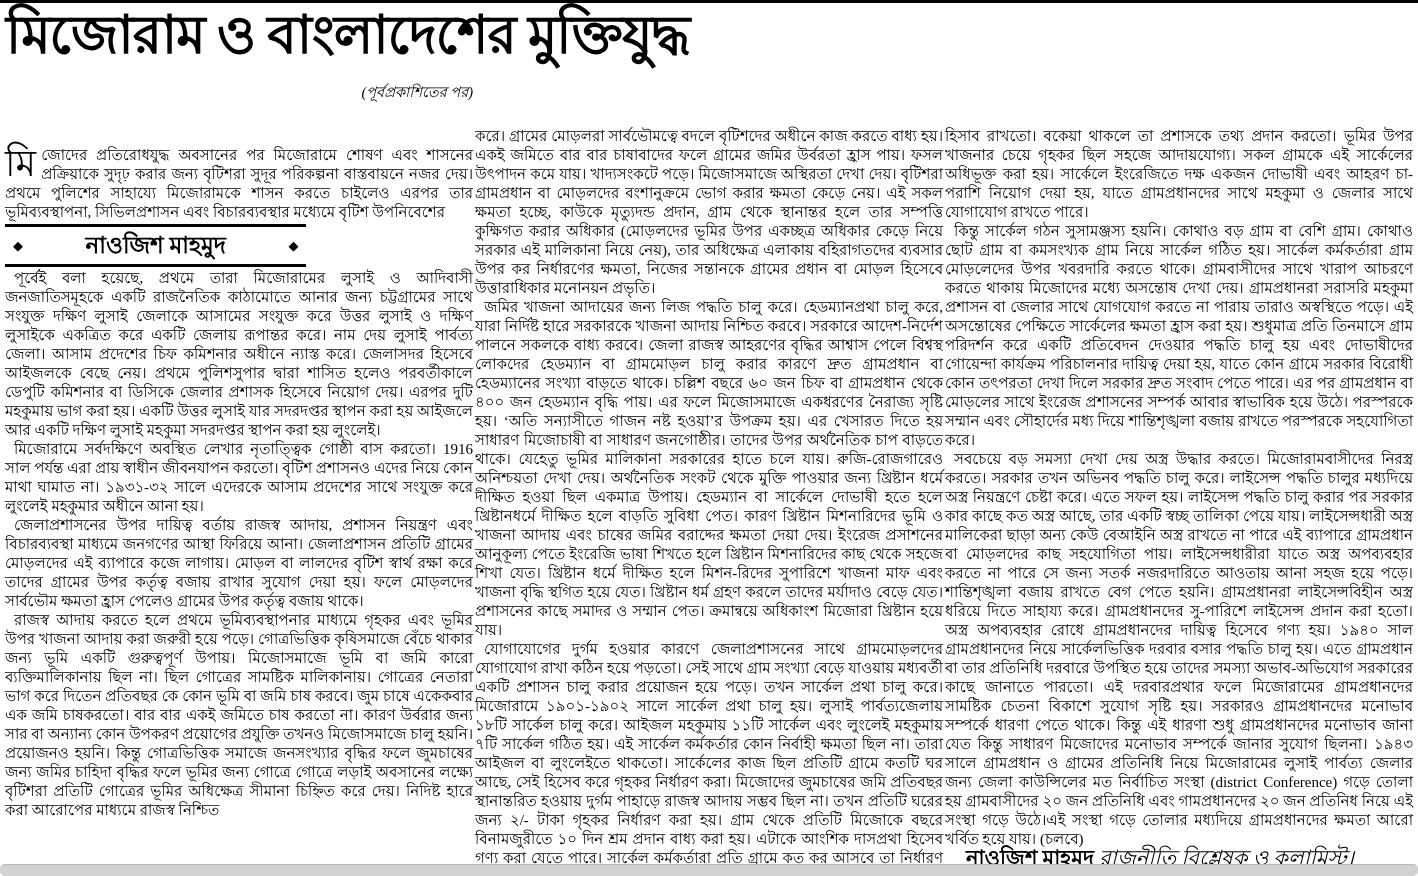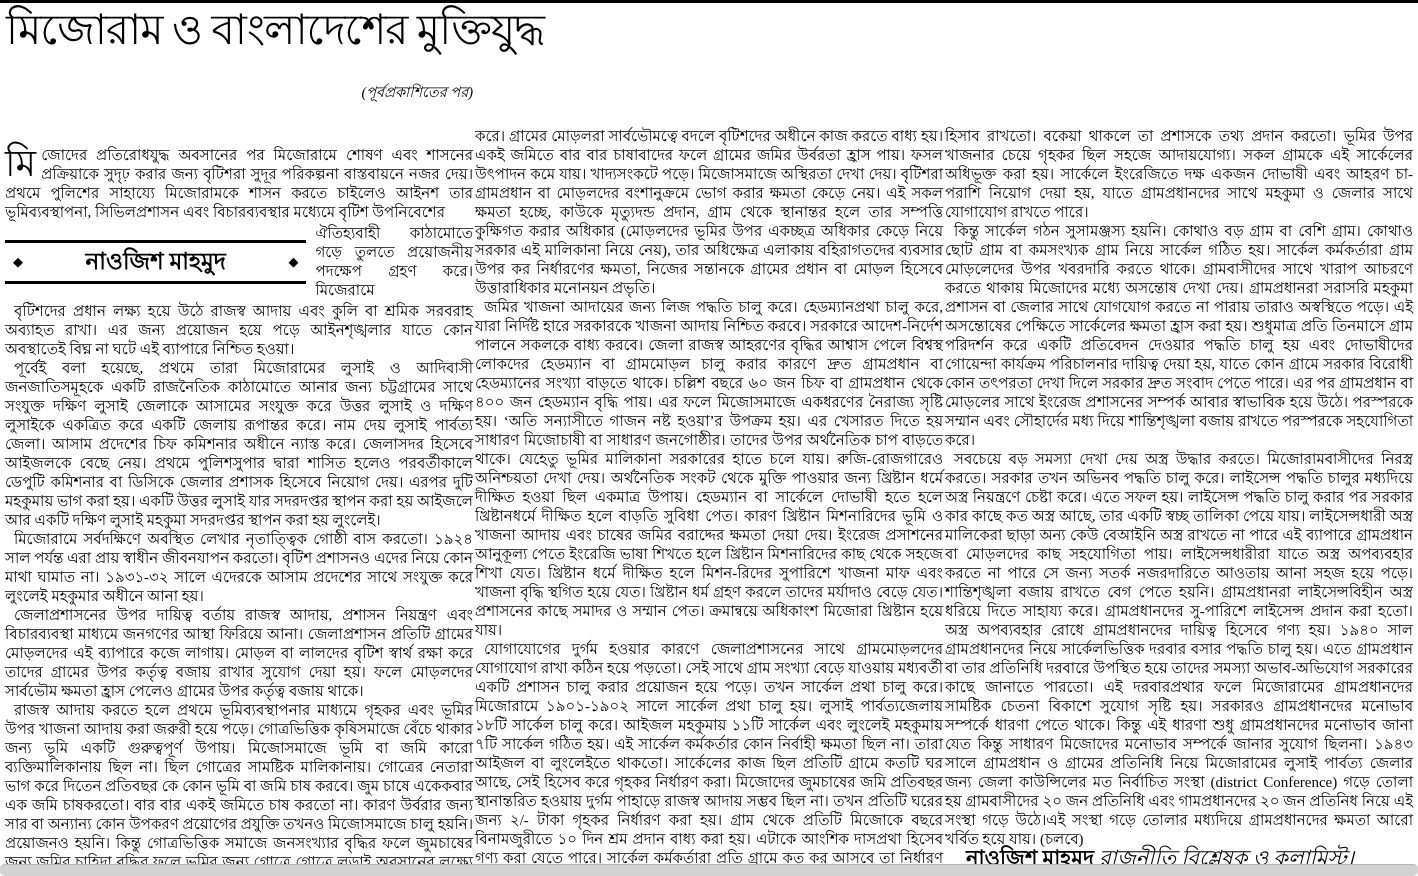--- a/index.html
+++ b/index.html
@@ -7,21 +7,21 @@
     position:relative;
     width:1418px;height:876px;
     background:#ffffff;
     color:#000;
     font-family:"Liberation Serif","DejaVu Serif",serif;
     overflow:hidden;
   }
   .top-rule{position:absolute;top:0;left:0;width:100%;height:3px;background:#000;}
   .header{padding:8px 0 0 6px;height:74px;}
   .article-title{
-    font-size:42px;font-weight:normal;line-height:1.05;
+    font-size:53px;font-weight:bold;line-height:1.05;
     letter-spacing:-1px;white-space:nowrap;
   }
   .columns{
     display:flex;gap:2px;
     padding:1px 5px 0 5px;
     height:772px;
   }
   .col{
     flex:1;
     font-size:15px;line-height:19px;
@@ -66,32 +66,30 @@
   <div class="top-rule"></div>
 
   <div class="header">
     <div class="article-title">মিজোরাম ও বাংলাদেশের মুক্তিযুদ্ধ</div>
   </div>
 
   <div class="columns">
 
     <div class="col">
       <p class="prelude">(পূর্বপ্রকাশিতের পর)</p>
-      <p class="no-indent"><span class="dropcap">মি</span><span>জোদের প্রতিরোধযুদ্ধ অবসানের পর মিজোরামে শোষণ এবং শাসনের প্রক্রিয়াকে সুদৃঢ় করার জন্য বৃটিশরা সুদূর পরিকল্পনা বাস্তবায়নে নজর দেয়। প্রথমে পুলিশের সাহায্যে মিজোরামকে শাসন করতে চাইলেও আইনশ তার ভূমিব্যবস্থাপনা, সিভিলপ্রশাসন এবং বিচারব্যবস্থার মধ্যেমে বৃটিশ উপনিবেশের</span></p>
+      <p class="no-indent"><span class="dropcap">মি</span><span>জোদের প্রতিরোধযুদ্ধ অবসানের পর মিজোরামে শোষণ এবং শাসনের প্রক্রিয়াকে সুদৃঢ় করার জন্য বৃটিশরা সুদূর পরিকল্পনা বাস্তবায়নে নজর দেয়। প্রথমে পুলিশের সাহায্যে মিজোরামকে শাসন করতে চাইলেও এরপর তার ভূমিব্যবস্থাপনা, সিভিলপ্রশাসন এবং বিচারব্যবস্থার মধ্যেমে বৃটিশ উপনিবেশের</span></p>
       <div class="author-row">
         <div class="author-box">
           <span class="diamond">◆</span>
           <span>নাওজিশ মাহমুদ</span>
           <span class="diamond">◆</span>
         </div>
-        <div class="author-wrap">ঐতিহ্যবাহী কাঠামোতে গড়ে তুলতে প্রয়োজনীয় পদক্ষেপ গ্রহণ করে। মিজেরামে</div>
       </div>
-      <p>বৃটিশদের প্রধান লক্ষ্য হয়ে উঠে রাজস্ব আদায় এবং কুলি বা শ্রমিক সরবরাহ অব্যাহত রাখা। এর জন্য প্রয়োজন হয়ে পড়ে আইনশৃঙ্খলার যাতে কোন অবস্থাতেই বিঘ্ন না ঘটে এই ব্যাপারে নিশ্চিত হওয়া।</p>
       <p>পূর্বেই বলা হয়েছে, প্রথমে তারা মিজোরামের লুসাই ও আদিবাসী জনজাতিসমূহকে একটি রাজনৈতিক কাঠামোতে আনার জন্য চট্টগ্রামের সাথে সংযুক্ত দক্ষিণ লুসাই জেলাকে আসামের সংযুক্ত করে উত্তর লুসাই ও দক্ষিণ লুসাইকে একত্রিত করে একটি জেলায় রূপান্তর করে। নাম দেয় লুসাই পার্বত্য জেলা। আসাম প্রদেশের চিফ কমিশনার অধীনে ন্যাস্ত করে। জেলাসদর হিসেবে আইজলকে বেছে নেয়। প্রথমে পুলিশসুপার দ্বারা শাসিত হলেও পরবর্তীকালে ডেপুটি কমিশনার বা ডিসিকে জেলার প্রশাসক হিসেবে নিয়োগ দেয়। এরপর দুটি মহকুমায় ভাগ করা হয়। একটি উত্তর লুসাই যার সদরদপ্তর স্থাপন করা হয় আইজলে আর একটি দক্ষিণ লুসাই মহকুমা সদরদপ্তর স্থাপন করা হয় লুংলেই।</p>
-      <p>মিজোরামে সর্বদক্ষিণে অবস্থিত লেখার নৃতাত্ত্বিক গোষ্ঠী বাস করতো। ১৯২৪ সাল পর্যন্ত এরা প্রায় স্বাধীন জীবনযাপন করতো। বৃটিশ প্রশাসনও এদের নিয়ে কোন মাথা ঘামাত না। ১৯৩১-৩২ সালে এদেরকে আসাম প্রদেশের সাথে সংযুক্ত করে লুংলেই মহকুমার অধীনে আনা হয়।</p>
+      <p>মিজোরামে সর্বদক্ষিণে অবস্থিত লেখার নৃতাত্ত্বিক গোষ্ঠী বাস করতো। 1916 সাল পর্যন্ত এরা প্রায় স্বাধীন জীবনযাপন করতো। বৃটিশ প্রশাসনও এদের নিয়ে কোন মাথা ঘামাত না। ১৯৩১-৩২ সালে এদেরকে আসাম প্রদেশের সাথে সংযুক্ত করে লুংলেই মহকুমার অধীনে আনা হয়।</p>
       <p>জেলাপ্রশাসনের উপর দায়িত্ব বর্তায় রাজস্ব আদায়, প্রশাসন নিয়ন্ত্রণ এবং বিচারব্যবস্থা মাধ্যমে জনগণের আস্থা ফিরিয়ে আনা। জেলাপ্রশাসন প্রতিটি গ্রামের মোড়লদের এই ব্যাপারে কজে লাগায়। মোড়ল বা লালদের বৃটিশ স্বার্থ রক্ষা করে তাদের গ্রামের উপর কর্তৃত্ব বজায় রাখার সুযোগ দেয়া হয়। ফলে মোড়লদের সার্বভৌম ক্ষমতা হ্রাস পেলেও গ্রামের উপর কর্তৃত্ব বজায় থাকে।</p>
       <p>রাজস্ব আদায় করতে হলে প্রথমে ভূমিব্যবস্থাপনার মাধ্যমে গৃহকর এবং ভূমির উপর খাজনা আদায় করা জরুরী হয়ে পড়ে। গোত্রভিত্তিক কৃষিসমাজে বেঁচে থাকার জন্য ভূমি একটি গুরুত্বপূর্ণ উপায়। মিজোসমাজে ভূমি বা জমি কারো ব্যক্তিমালিকানায় ছিল না। ছিল গোত্রের সামষ্টিক মালিকানায়। গোত্রের নেতারা ভাগ করে দিতেন প্রতিবছর কে কোন ভূমি বা জমি চাষ করবে। জুম চাষে একেকবার এক জমি চাষকরতো। বার বার একই জমিতে চাষ করতো না। কারণ উর্বরার জন্য সার বা অন্যান্য কোন উপকরণ প্রয়োগের প্রযুক্তি তখনও মিজোসমাজে চালু হয়নি। প্রয়োজনও হয়নি। কিন্তু গোত্রভিত্তিক সমাজে জনসংখ্যার বৃদ্ধির ফলে জুমচাষের জন্য জমির চাহিদা বৃদ্ধির ফলে ভূমির জন্য গোত্রে গোত্রে লড়াই অবসানের লক্ষ্যে বৃটিশরা প্রতিটি গোত্রের ভূমির অধিক্ষেত্র সীমানা চিহ্নিত করে দেয়। নিদিষ্ট হারে করা আরোপের মাধ্যমে রাজস্ব নিশ্চিত</p>
     </div>
 
     <div class="col">
       <p class="no-indent">করে। গ্রামের মোড়লরা সার্বভৌমত্বে বদলে বৃটিশদের অধীনে কাজ করতে বাধ্য হয়। একই জমিতে বার বার চাষাবাদের ফলে গ্রামের জমির উর্বরতা হ্রাস পায়। ফসল উৎপাদন কমে যায়। খাদ্যসংকটে পড়ে। মিজোসমাজে অস্থিরতা দেখা দেয়। বৃটিশরা গ্রামপ্রধান বা মোড়লদের বংশানুক্রমে ভোগ করার ক্ষমতা কেড়ে নেয়। এই সকল ক্ষমতা হচ্ছে, কাউকে মৃত্যুদন্ড প্রদান, গ্রাম থেকে স্থানান্তর হলে তার সম্পত্তি কুক্ষিগত করার অধিকার (মোড়লদের ভূমির উপর একচ্ছত্র অধিকার কেড়ে নিয়ে সরকার এই মালিকানা নিয়ে নেয়), তার অধিক্ষেত্র এলাকায় বহিরাগতদের ব্যবসার উপর কর নির্ধারণের ক্ষমতা, নিজের সন্তানকে গ্রামের প্রধান বা মোড়ল হিসেবে উত্তারাধিকার মনোনয়ন প্রভৃতি।</p>
       <p>জমির খাজনা আদায়ের জন্য লিজ পদ্ধতি চালু করে। হেডম্যানপ্রথা চালু করে, যারা নির্দিষ্ট হারে সরকারকে খাজনা আদায় নিশ্চিত করবে। সরকারে আদেশ-নির্দেশ পালনে সকলকে বাধ্য করবে। জেলা রাজস্ব আহরণের বৃদ্ধির আশ্বাস পেলে বিশ্বস্থ লোকদের হেডম্যান বা গ্রামমোড়ল চালু করার কারণে দ্রুত গ্রামপ্রধান বা হেডম্যানের সংখ্যা বাড়তে থাকে। চল্লিশ বছরে ৬০ জন চিফ বা গ্রামপ্রধান থেকে ৪০০ জন হেডম্যান বৃদ্ধি পায়। এর ফলে মিজোসমাজে একধরণের নৈরাজ্য সৃষ্টি হয়। ‘অতি সন্যাসীতে গাজন নষ্ট হওয়া’র উপক্রম হয়। এর খেসারত দিতে হয় সাধারণ মিজোচাষী বা সাধারণ জনগোষ্ঠীর। তাদের উপর অর্থনৈতিক চাপ বাড়তে থাকে। যেহেতু ভূমির মালিকানা সরকারের হাতে চলে যায়। রুজি-রোজগারেও অনিশ্চয়তা দেখা দেয়। অর্থনৈতিক সংকট থেকে মুক্তি পাওয়ার জন্য খ্রিষ্টান ধর্মে দীক্ষিত হওয়া ছিল একমাত্র উপায়। হেডম্যান বা সার্কেলে দোভাষী হতে হলে খ্রিষ্টানধর্মে দীক্ষিত হলে বাড়তি সুবিধা পেত। কারণ খ্রিষ্টান মিশনারিদের ভূমি ও খাজনা আদায় এবং চাষের জমির বরাদ্দের ক্ষমতা দেয়া দেয়। ইংরেজ প্রসাশনের আনুকূল্য পেতে ইংরেজি ভাষা শিখতে হলে খ্রিষ্টান মিশনারিদের কাছ থেকে সহজে শিখা যেত। খ্রিষ্টান ধর্মে দীক্ষিত হলে মিশন-রিদের সুপারিশে খাজনা মাফ এবং খাজনা বৃদ্ধি স্থগিত হয়ে যেত। খ্রিষ্টান ধর্ম গ্রহণ করলে তাদের মর্যাদাও বেড়ে যেত। প্রশাসনের কাছে সমাদর ও সম্মান পেত। ক্রমান্বয়ে অধিকাংশ মিজোরা খ্রিষ্টান হয়ে যায়।</p>
       <p>যোগাযোগের দুর্গম হওয়ার কারণে জেলাপ্রশাসনের সাথে গ্রামমোড়লদের যোগাযোগ রাখা কঠিন হয়ে পড়তো। সেই সাথে গ্রাম সংখ্যা বেড়ে যাওয়ায় মধ্যবর্তী একটি প্রশাসন চালু করার প্রয়োজন হয়ে পড়ে। তখন সার্কেল প্রথা চালু করে। মিজোরামে ১৯০১-১৯০২ সালে সার্কেল প্রথা চালু হয়। লুসাই পার্বত্যজেলায় ১৮টি সার্কেল চালু করে। আইজল মহকুমায় ১১টি সার্কেল এবং লুংলেই মহকুমায় ৭টি সার্কেল গঠিত হয়। এই সার্কেল কর্মকর্তার কোন নির্বাহী ক্ষমতা ছিল না। তারা আইজল বা লুংলেইতে থাকতো। সার্কেলের কাজ ছিল প্রতিটি গ্রামে কতটি ঘর আছে, সেই হিসেব করে গৃহকর নির্ধারণ করা। মিজোদের জুমচাষের জমি প্রতিবছর স্থানান্তরিত হওয়ায় দুর্গম পাহাড়ে রাজস্ব আদায় সম্ভব ছিল না। তখন প্রতিটি ঘরের জন্য ২/- টাকা গৃহকর নির্ধারণ করা হয়। গ্রাম থেকে প্রতিটি মিজোকে বছরে বিনামজুরীতে ১০ দিন শ্রম প্রদান বাধ্য করা হয়। এটাকে আংশিক দাসপ্রথা হিসেব গণ্য করা যেতে পারে। সার্কেল কর্মকর্তারা প্রতি গ্রামে কত কর আসবে তা নির্ধারণ করতো এবং কর আদায়ের</p>
     </div>
 

